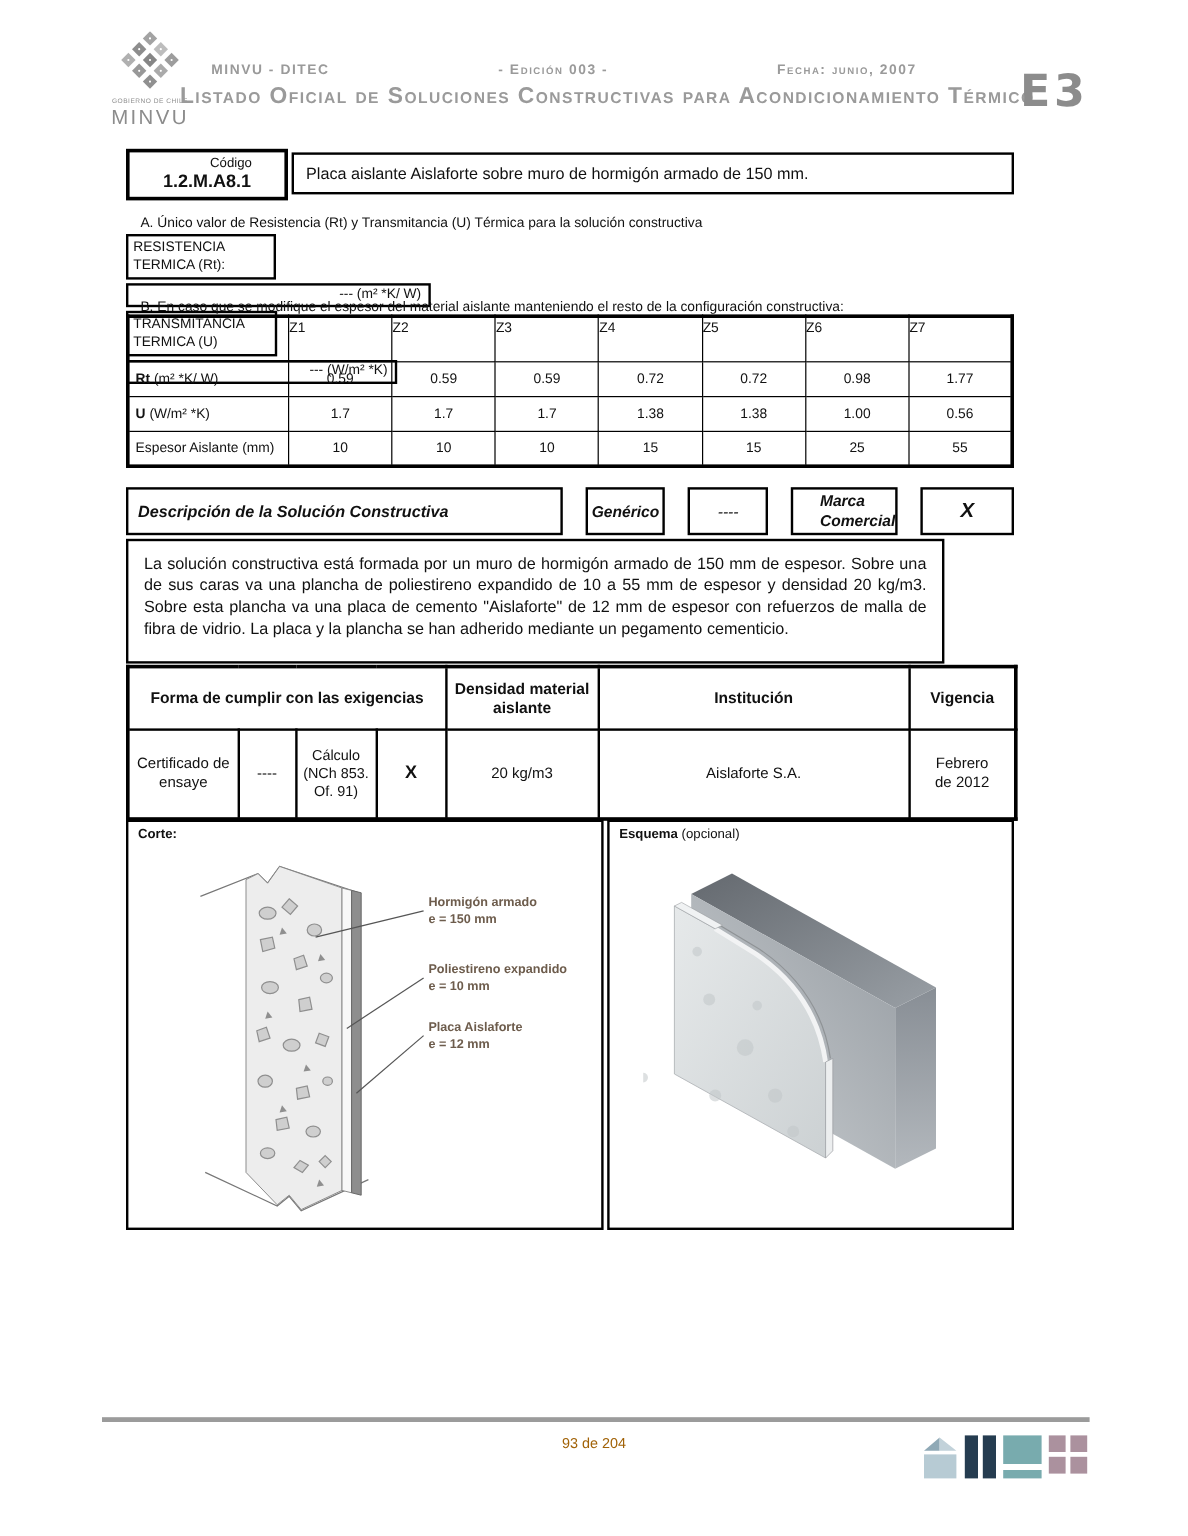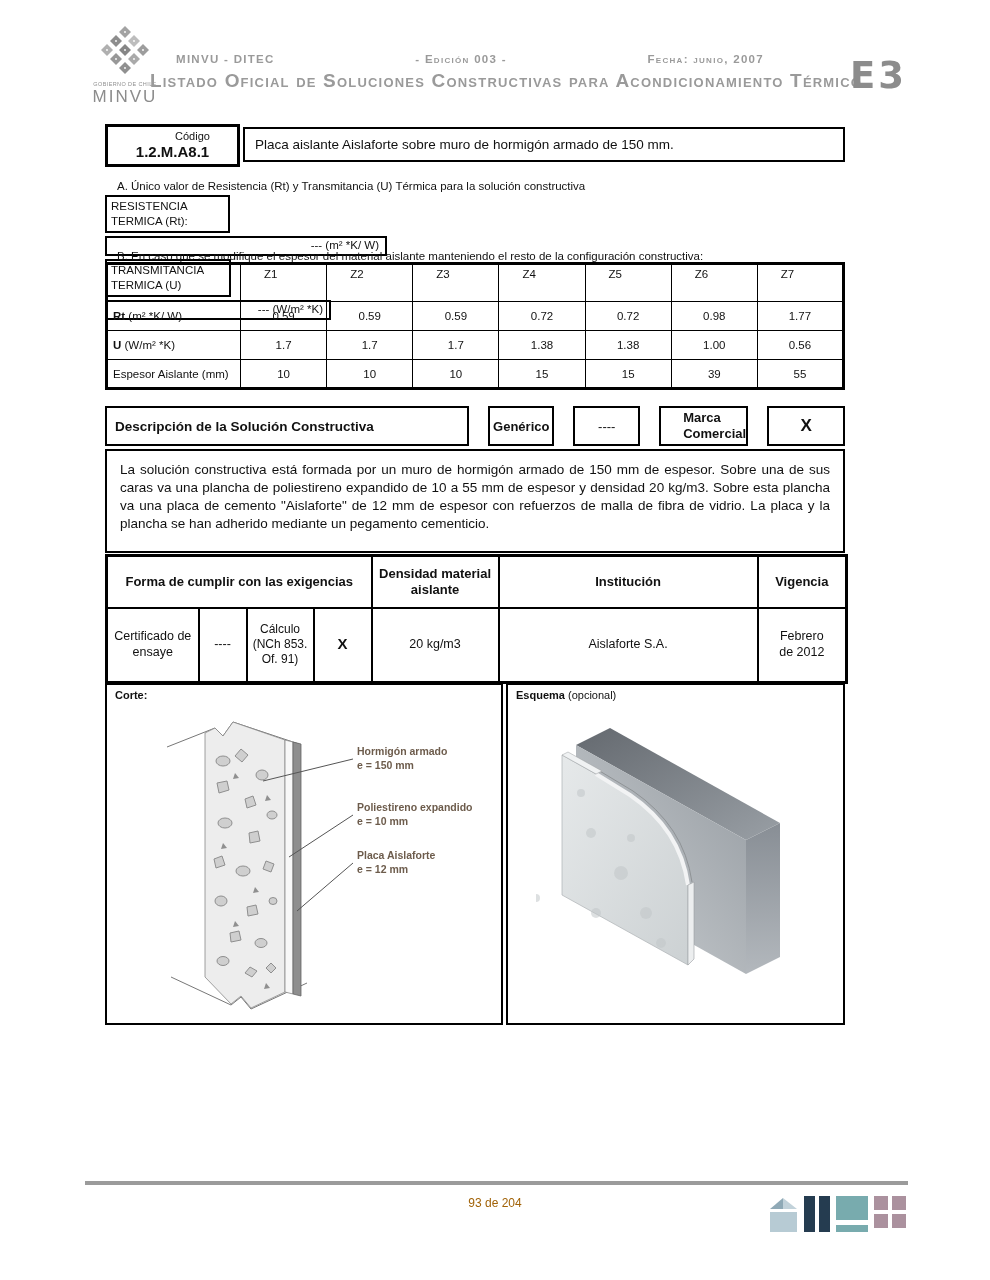--- a/index.html
+++ b/index.html
@@ -24,32 +24,32 @@
   
   .sec-heading { position:absolute; font-size:11.5px; }
   
   .tableA { position:absolute; left:105px; top:195px; width:740px; height:41px; display:flex; gap:3px;flex-direction:column; }
   .tableA .cellA { border:2px solid #000; height:41px; }
   .cellA-label { font-size:11.5px; line-height:1.3; padding:2px 4px; }
   .cellA-value { display:flex; align-items:flex-end; justify-content:flex-end; font-size:11.5px; padding:1px 6px 3px; }
   
   .tableB { position:absolute; left:105px; top:262px; width:740px; border-collapse:collapse; border:3px solid #000; table-layout:fixed; }
   .tableB th, .tableB td { border:1.5px solid #000; font-size:11.5px; font-weight:normal; }
-  .tableB th { text-align:left; vertical-align:top; padding:3px 23px; height:38px; }
+  .tableB th { text-align:left; vertical-align:top; padding:3px 0; height:38px; }
   .tableB .rowlab { text-align:left; vertical-align:middle; padding:2px 5px; height:29px; }
   .tableB .val { text-align:center; vertical-align:middle; }
   
-  .desc-hdr { position:absolute; left:105px; top:406px; width:740px; height:40px; display:flex; gap:19px; }
+  .desc-hdr { position:absolute; left:105px; top:406px; width:740px; height:40px; display:flex; gap:19px;font-style:italic; }
   .desc-hdr .dcell { border:2px solid #000; height:40px; display:flex; align-items:center; }
   .dc-title { width:398px; font-weight:bold; font-size:13.5px; padding-left:8px; }
   .dc-gen { width:72px; font-weight:bold; font-size:13px; justify-content:center; }
   .dc-dash { width:73px; justify-content:center; font-size:13px; }
   .dc-marca { width:92px; font-weight:bold; font-size:13px; padding-left:22px; line-height:1.25; }
   .dc-x { width:85px; font-weight:bold; font-size:17px; justify-content:center; }
-  .desc-body { position:absolute; left:105px; top:449px; width:740px; height:104px; border:2px solid #000; padding:10px 13px; font-size:13.5px; line-height:1.34; text-align:justify; }
+  .desc-body { position:absolute; left:105px; top:449px; width:682px; height:104px; border:2px solid #000; padding:10px 13px; font-size:13.5px; line-height:1.34; text-align:justify; }
   
   .tableC { position:absolute; left:105px; top:554px; width:740px; border-collapse:collapse; border:3px solid #000; table-layout:fixed; }
   .tableC th, .tableC td { border:2px solid #000; text-align:center; vertical-align:middle; }
   .tableC th { font-size:13px; font-weight:bold; height:52px; line-height:1.25; padding:2px 6px; }
   .tableC td { font-size:12.5px; height:75px; line-height:1.25; padding:2px 4px; }
   .tableC .tc-calc { font-size:12px; }
   .tableC .tc-x { font-weight:bold; font-size:15px; }
   .prelines { white-space:pre-line; }
   
   .corte-box { position:absolute; left:105px; top:683px; width:398px; height:342px; border:2.5px solid #000; }
@@ -109,21 +109,21 @@
 
   <div class="codigo-box">
     <div class="codigo-label">Código</div>
     <div class="codigo-value">1.2.M.A8.1</div>
   </div>
   <div class="title-box">Placa aislante Aislaforte sobre muro de hormigón armado de 150 mm.</div>
 
   <div class="sec-heading" style="left:117px; top:180px;">A. Único valor de Resistencia  (Rt) y Transmitancia (U) Térmica para la solución constructiva</div>
   <div class="tableA">
     <div class="cellA cellA-label" style="width:125px;">RESISTENCIA TERMICA (Rt):</div>
-    <div class="cellA cellA-value" style="width:282px;">--- (m² *K/ W)</div>
+    <div class="cellA cellA-value" style="width:254px;">--- (m² *K/ W)</div>
     <div class="cellA cellA-label" style="width:126px;">TRANSMITANCIA TERMICA (U)</div>
     <div class="cellA cellA-value" style="width:226px;">--- (W/m² *K)</div>
   </div>
 
   <div class="sec-heading" style="left:117px; top:250px;">B. En caso que se modifique el espesor del material aislante manteniendo el resto de la configuración constructiva:</div>
   <table class="tableB">
     <colgroup>
       <col style="width:134px;">
         <col>
         <col>
@@ -164,21 +164,21 @@
       <td class="val">1.00</td>
       <td class="val">0.56</td>
     </tr>
     <tr>
       <td class="rowlab"><span>Espesor Aislante (mm)</span></td>
       <td class="val">10</td>
       <td class="val">10</td>
       <td class="val">10</td>
       <td class="val">15</td>
       <td class="val">15</td>
-      <td class="val">39</td>
+      <td class="val">25</td>
       <td class="val">55</td>
     </tr>
   </tbody>
     </table>
 
   <div class="desc-hdr">
     <div class="dcell dc-title">Descripción de la Solución Constructiva</div>
     <div class="dcell dc-gen">Genérico</div>
     <div class="dcell dc-dash">----</div>
     <div class="dcell dc-marca">Marca Comercial</div>

